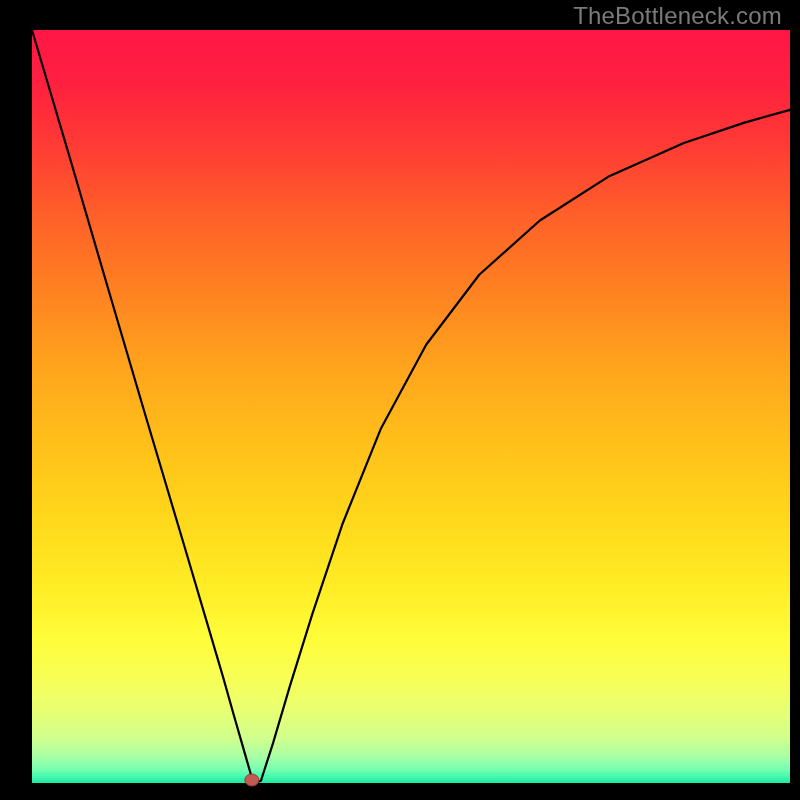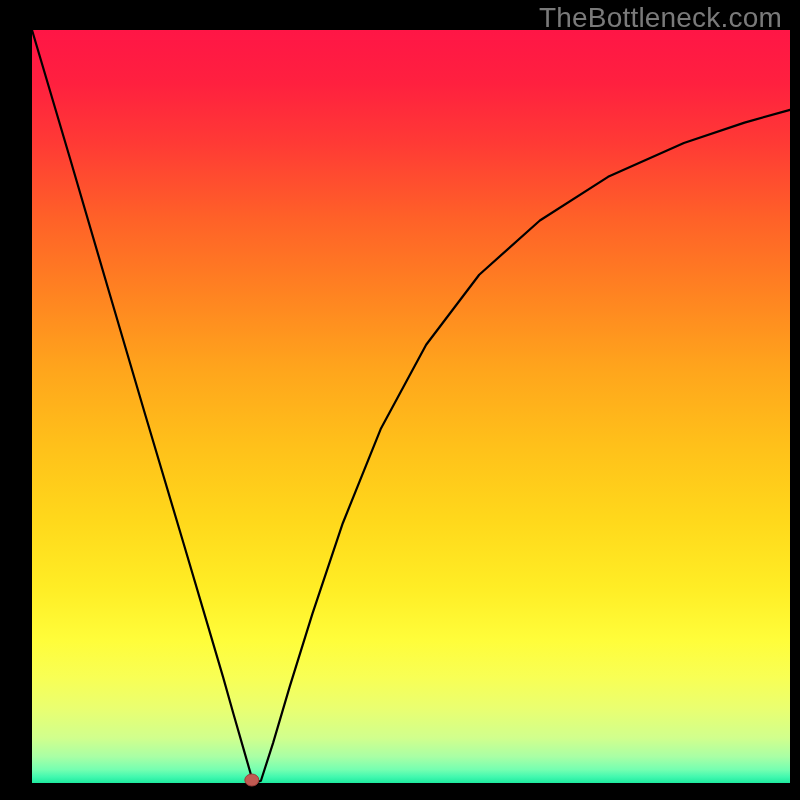--- a/index.html
+++ b/index.html
@@ -14,21 +14,21 @@
     position: relative;
     width: 800px;
     height: 800px;
     background: #000;
   }
   .watermark {
     position: absolute;
     top: 2px;
     right: 18px;
     font-family: Arial, Helvetica, sans-serif;
-    font-size: 28px;
+    font-size: 24px;
     font-weight: 400;
     color: #7a7a7a;
     letter-spacing: 0.2px;
   }
   svg {
     position: absolute;
     left: 0;
     top: 0;
   }
 </style>

